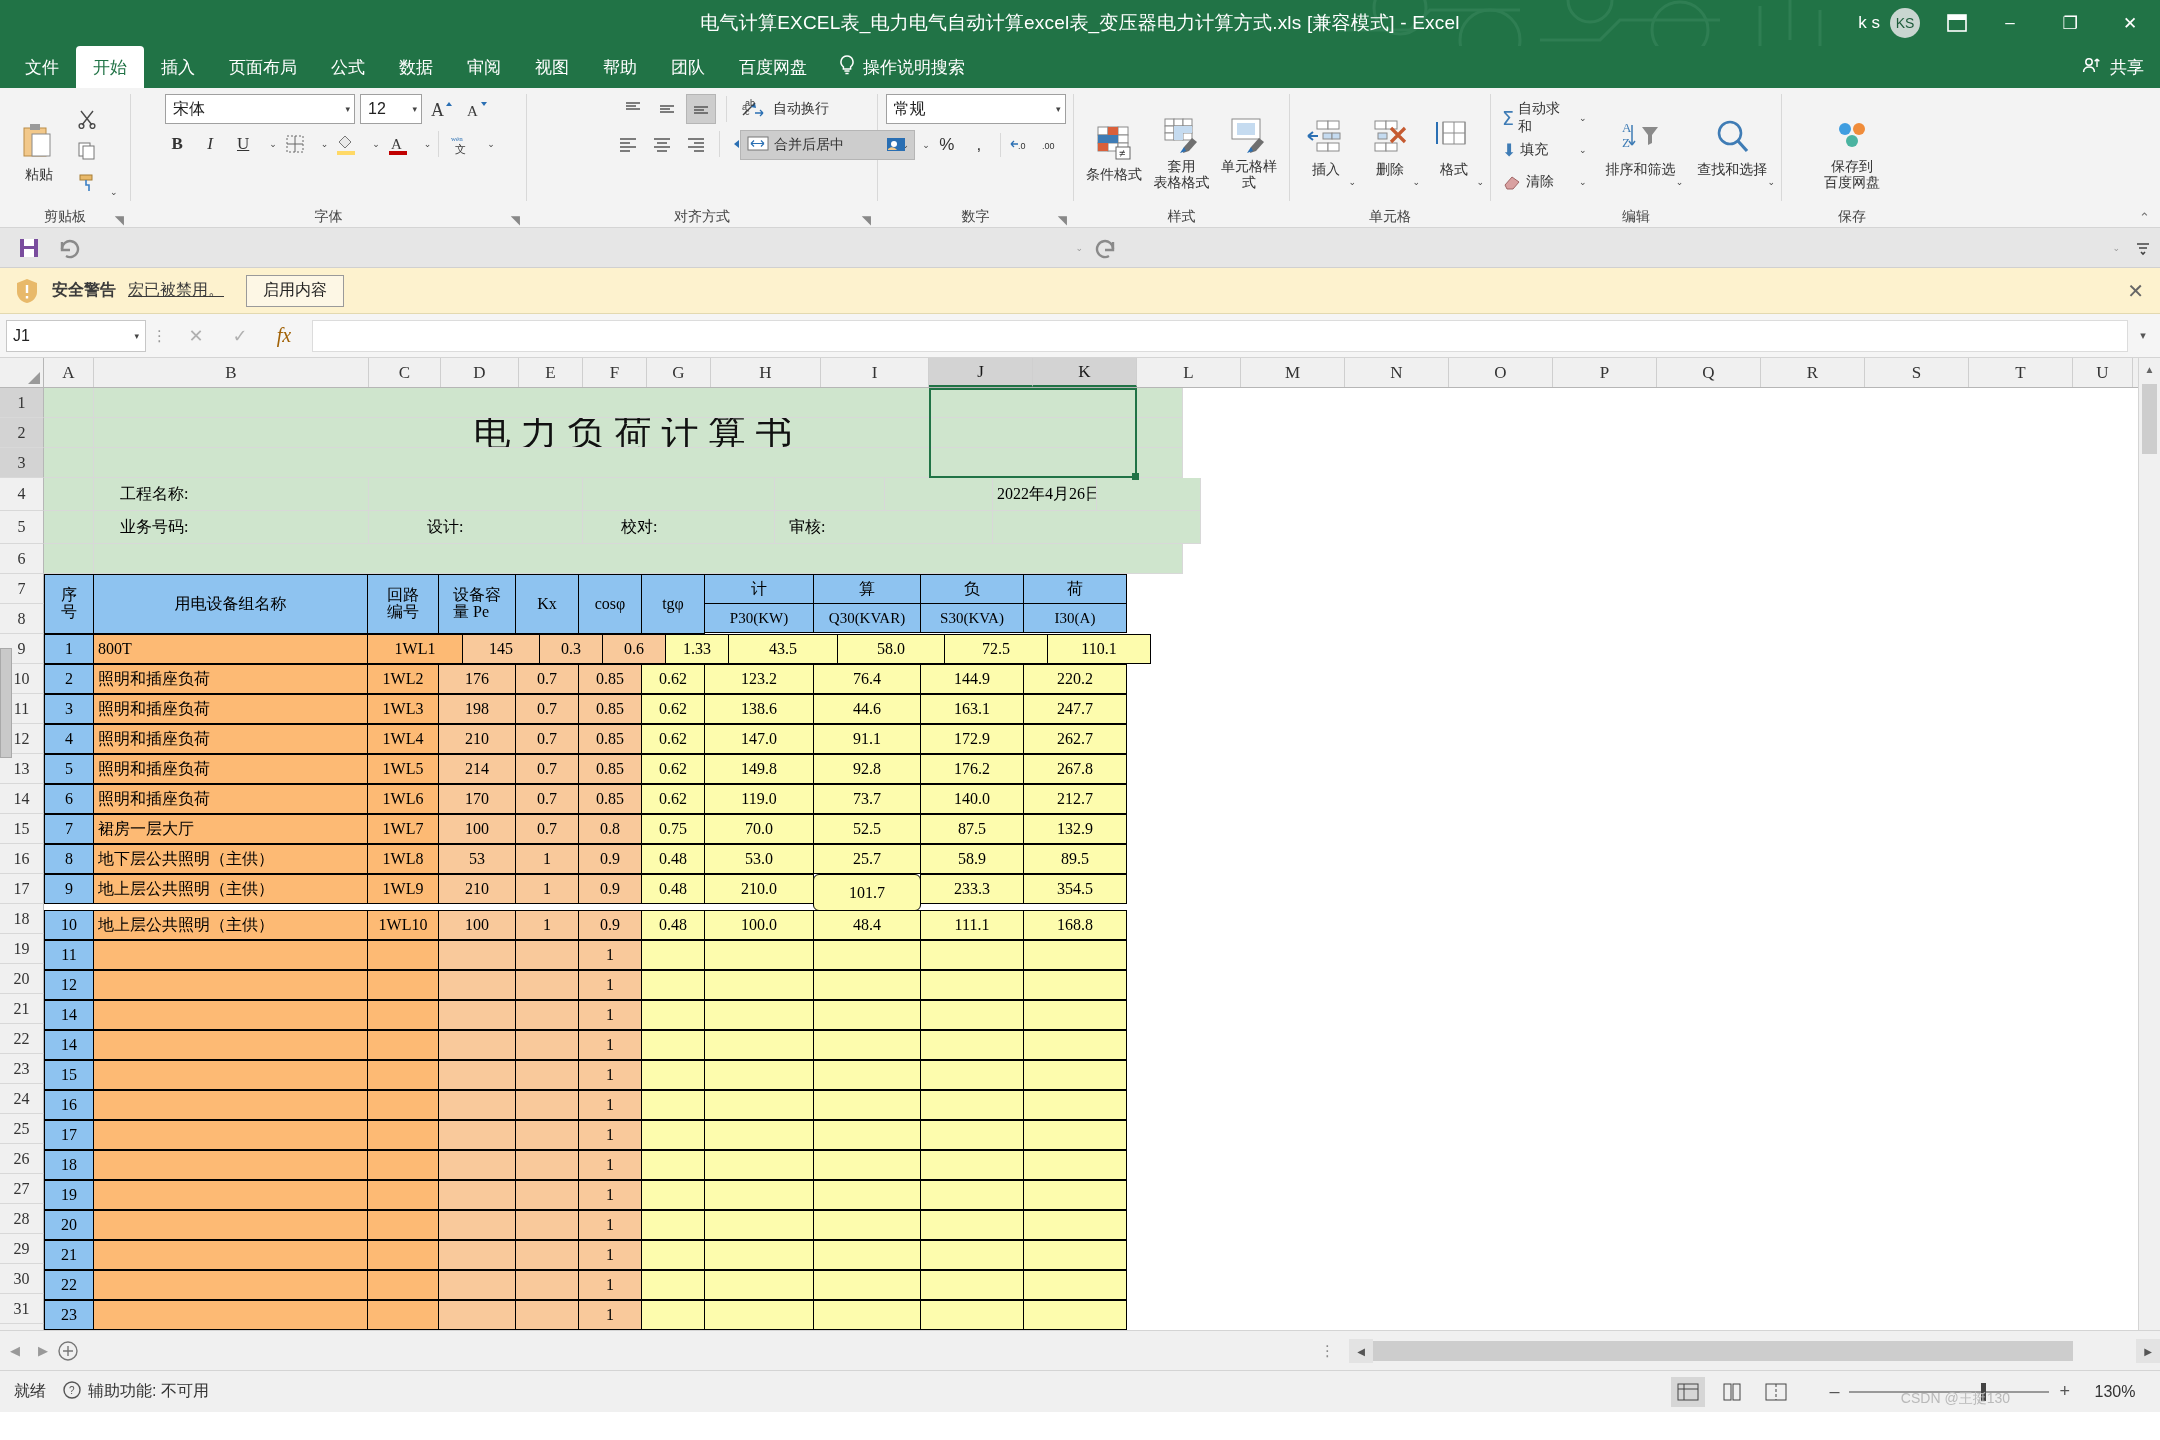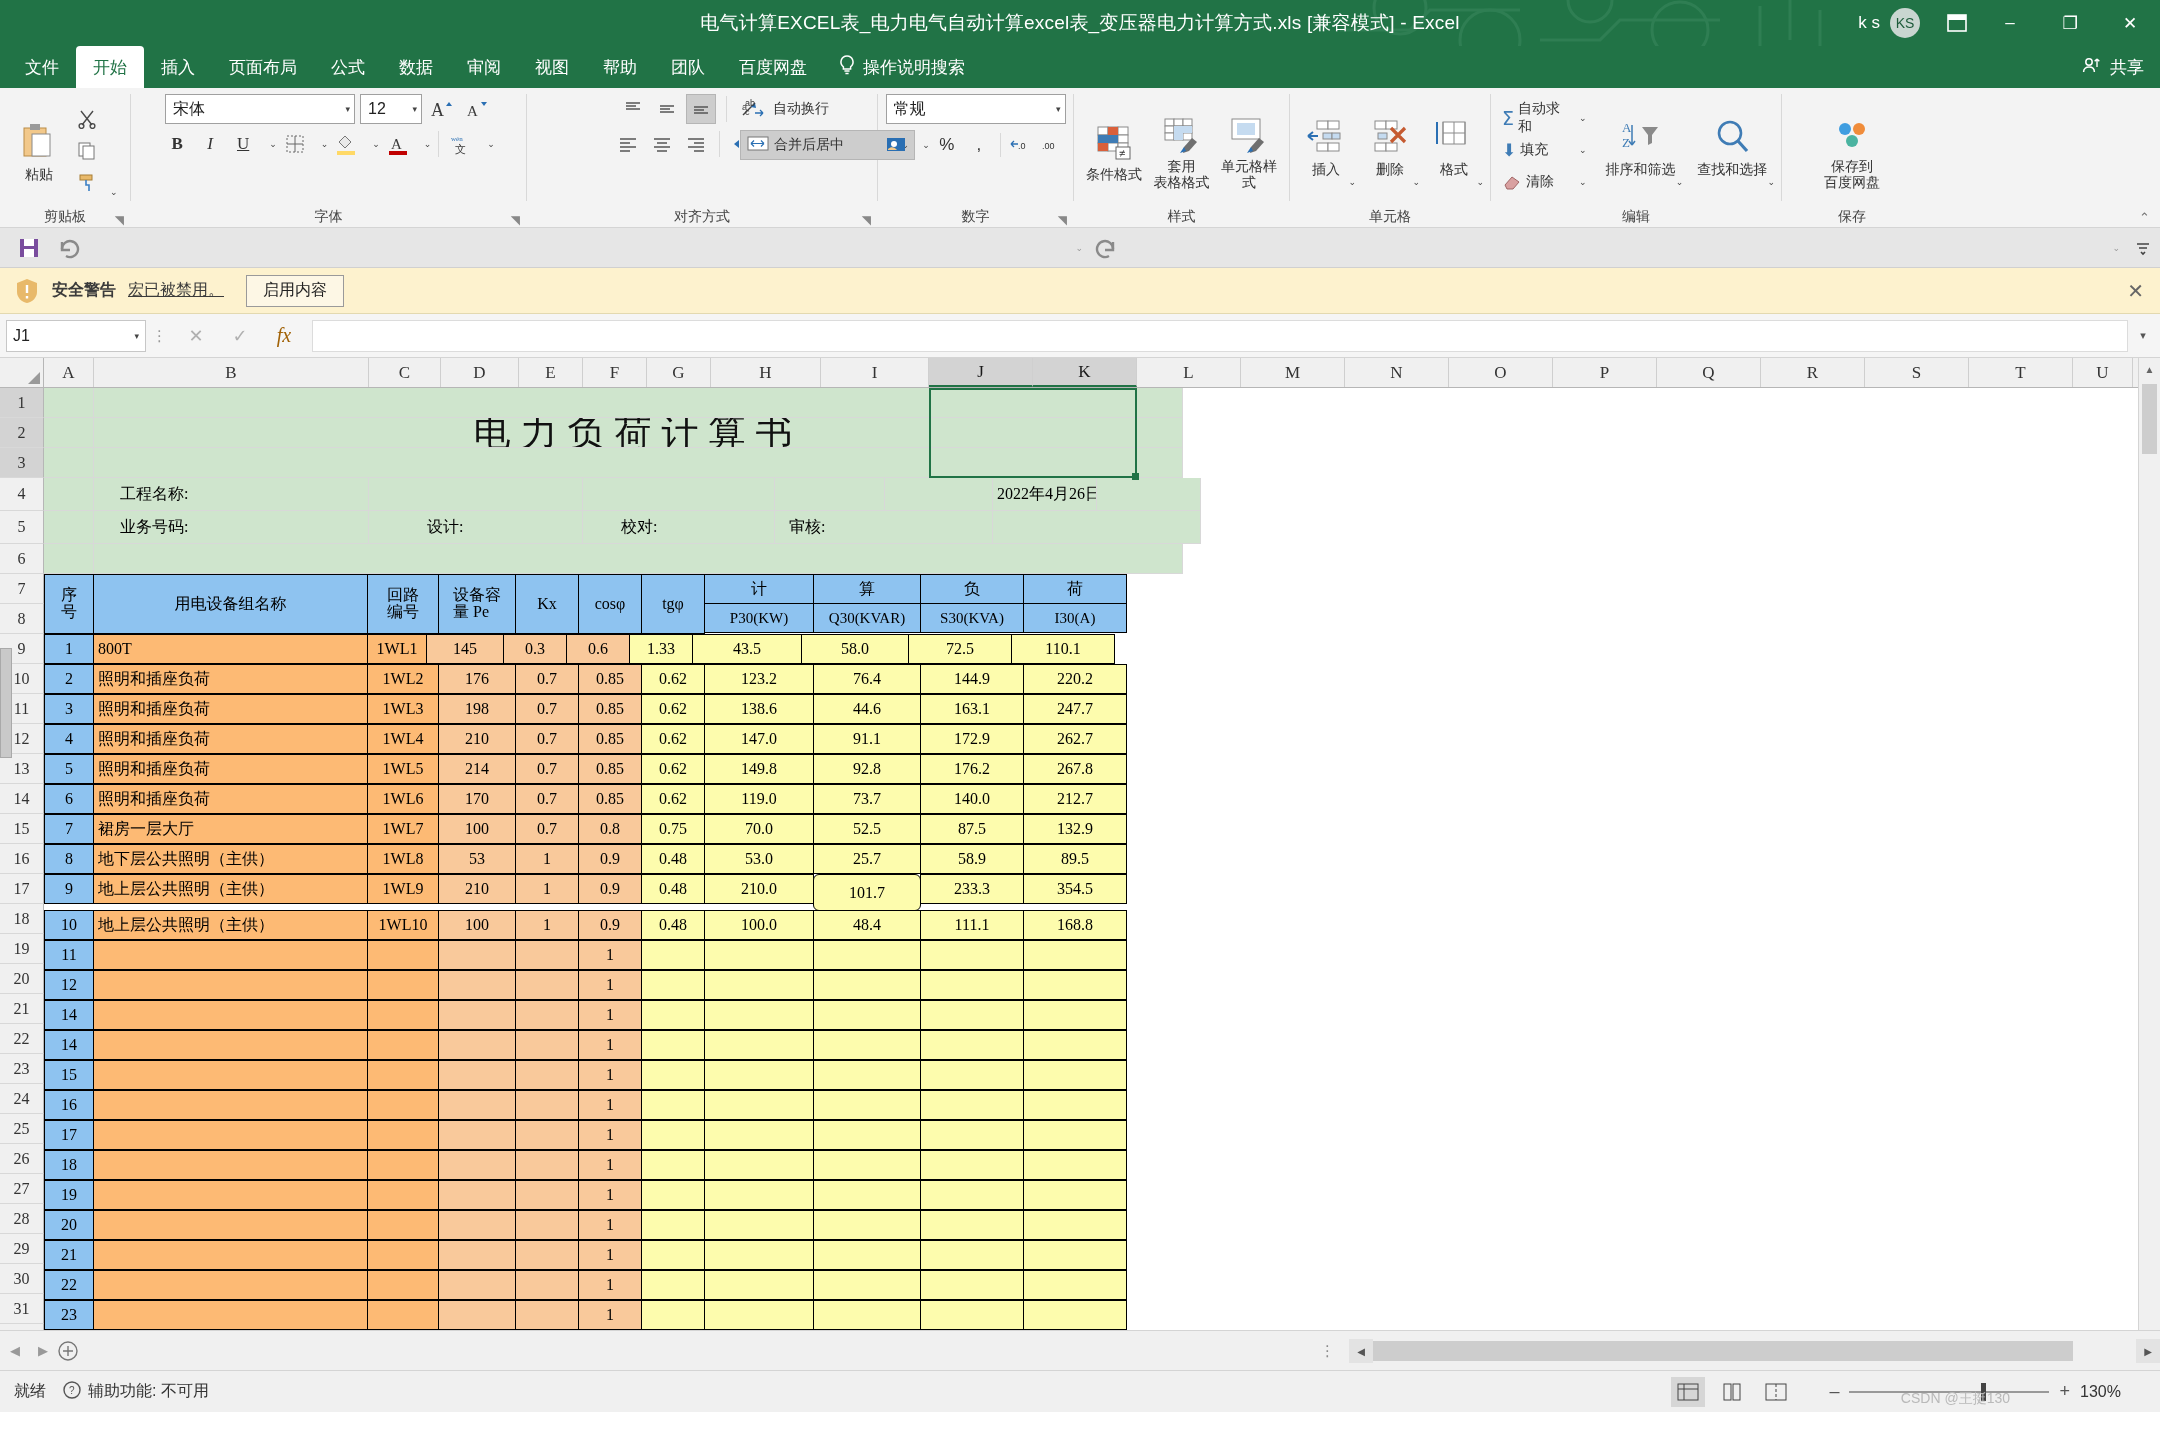--- a/index.html
+++ b/index.html
@@ -209,21 +209,21 @@
   .statusbar{
     height:42px;background:#f0f0f0;border-top:1px solid #d4d4d4;display:flex;align-items:center;
     font-size:16px;color:#333;padding-left:14px;gap:16px;position:relative;
   }
   .sb-right{ position:absolute;right:10px;display:flex;align-items:center;gap:10px;}
   .viewbtn{width:34px;height:30px;display:flex;align-items:center;justify-content:center;}
   .viewbtn.sel{background:#d6d6d6;}
   .zoomslider{width:200px;height:30px;display:flex;align-items:center;position:relative;}
   .zs-line{height:2px;background:#999;width:100%;}
   .zs-knob{position:absolute;left:132px;width:5px;height:18px;background:#444;}
-  .zoomval{width:70px;text-align:left;font-size:16px;}
+  .zoomval{width:70px;text-align:center;font-size:16px;}
   .wm{
     position:absolute; right:150px; bottom:4px; color:#b9b9b9; font-size:14px; pointer-events:none;
   }
 </style>
 </head>
 <body>
 
 <div id="app">
 
   <div class="titlebar">
@@ -935,21 +935,21 @@
               <div class="gc blue b ctr" style="width:104px;height:30px;font-size:15px">I30(A)</div>
             </div>
           </div>
           <div class="gc" style="width:1196px;height:60px;border:none"></div>
         </div>
 
         <div id="datarows">
             <div class="gr">
               <div class="gc b blue ctr" style="width: 50px; height: 30px;">1</div>
               <div class="gc b lgreen lft" style="width: 275px; height: 30px;">800T</div>
-              <div class="gc b lgreen ctr" style="width: 60px; height: 30px; text-align: center;">1WL1</div>
+              <div class="gc b lgreen ctr" style="width: 96px; height: 30px; text-align: center;">1WL1</div>
               <div class="gc b orange ctr" style="width: 78px; height: 30px;">145</div>
               <div class="gc b orange ctr" style="width: 64px; height: 30px;">0.3</div>
               <div class="gc b orange ctr" style="width: 64px; height: 30px;">0.6</div>
               <div class="gc b yellow ctr" style="width: 64px; height: 30px;">1.33</div>
               <div class="gc b yellow ctr" style="width: 110px; height: 30px;">43.5</div>
               <div class="gc b yellow ctr" style="width: 108px; height: 30px;">58.0</div>
               <div class="gc b yellow ctr" style="width: 104px; height: 30px;">72.5</div>
               <div class="gc b yellow ctr" style="width: 104px; height: 30px;">110.1</div>
               <div class="gc" style="width: 1196px; height: 30px; border: none;"></div>
             </div>

